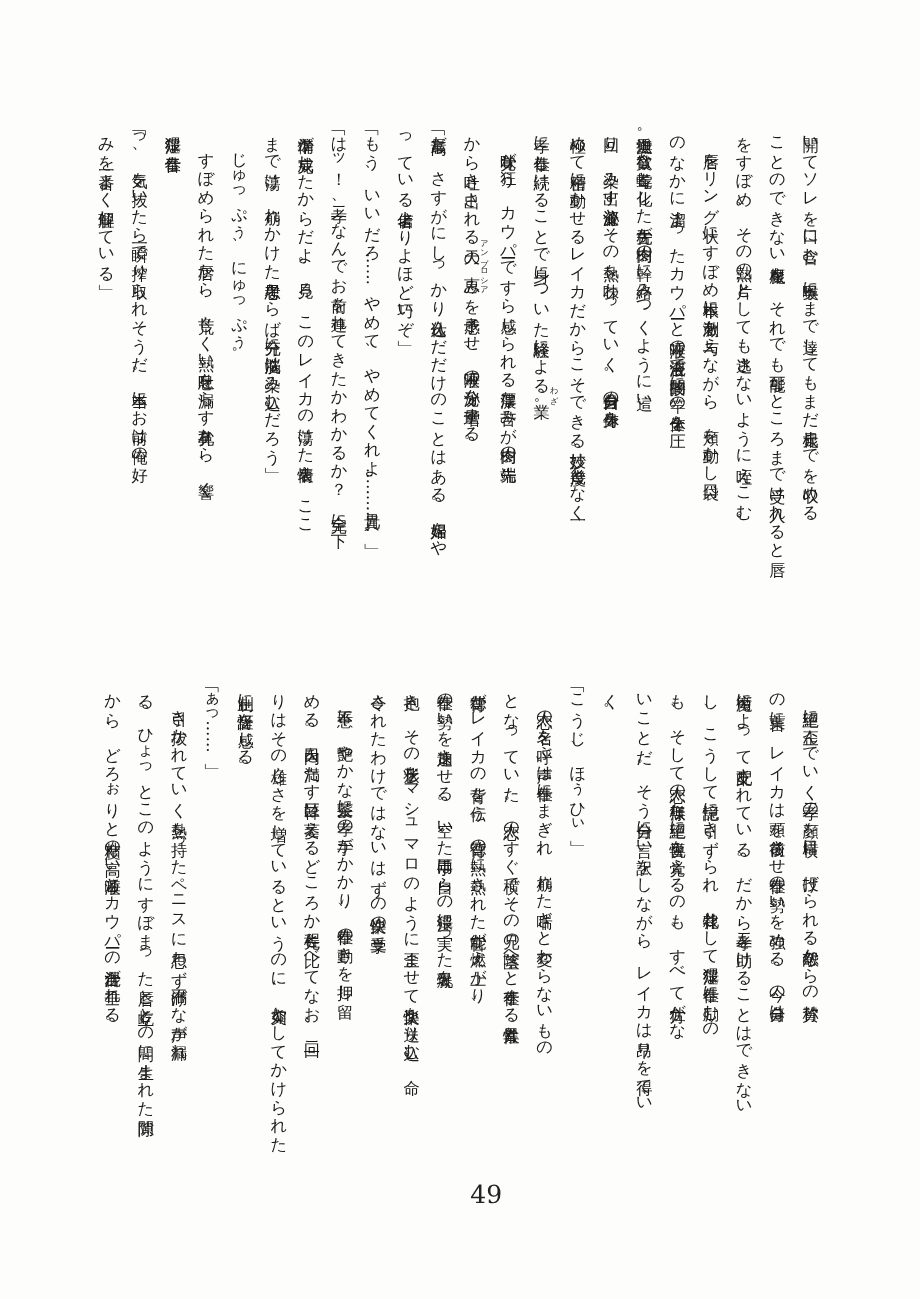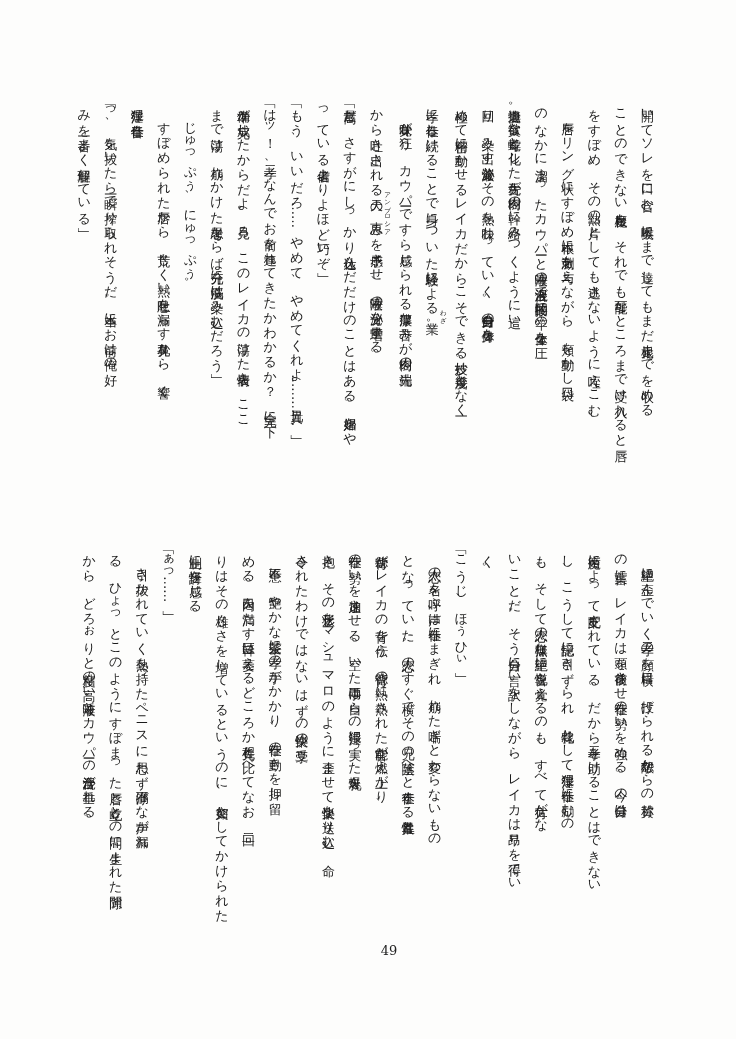--- a/index.html
+++ b/index.html
@@ -40,21 +40,21 @@
     letter-spacing: 0;
     line-height: 1;
   }
   .page-number {
     position: absolute;
     top: 943px;
     left: 0;
     right: 0;
     text-align: center;
     text-indent: 42px;
-    font-size: 13px;
+    font-size: 20px;
     color: #222;
   }
 </style>
 </head>
 <body>
 
 <div class="page">
   <div class="vblock top" id="top-block">
       <div class="tline">開いてソレを口に含む。喉奥にまで達してもまだ根元までを収める</div>
       <div class="tline">ことのできない魔根を、それでも可能なところまで受け入れると唇</div>

